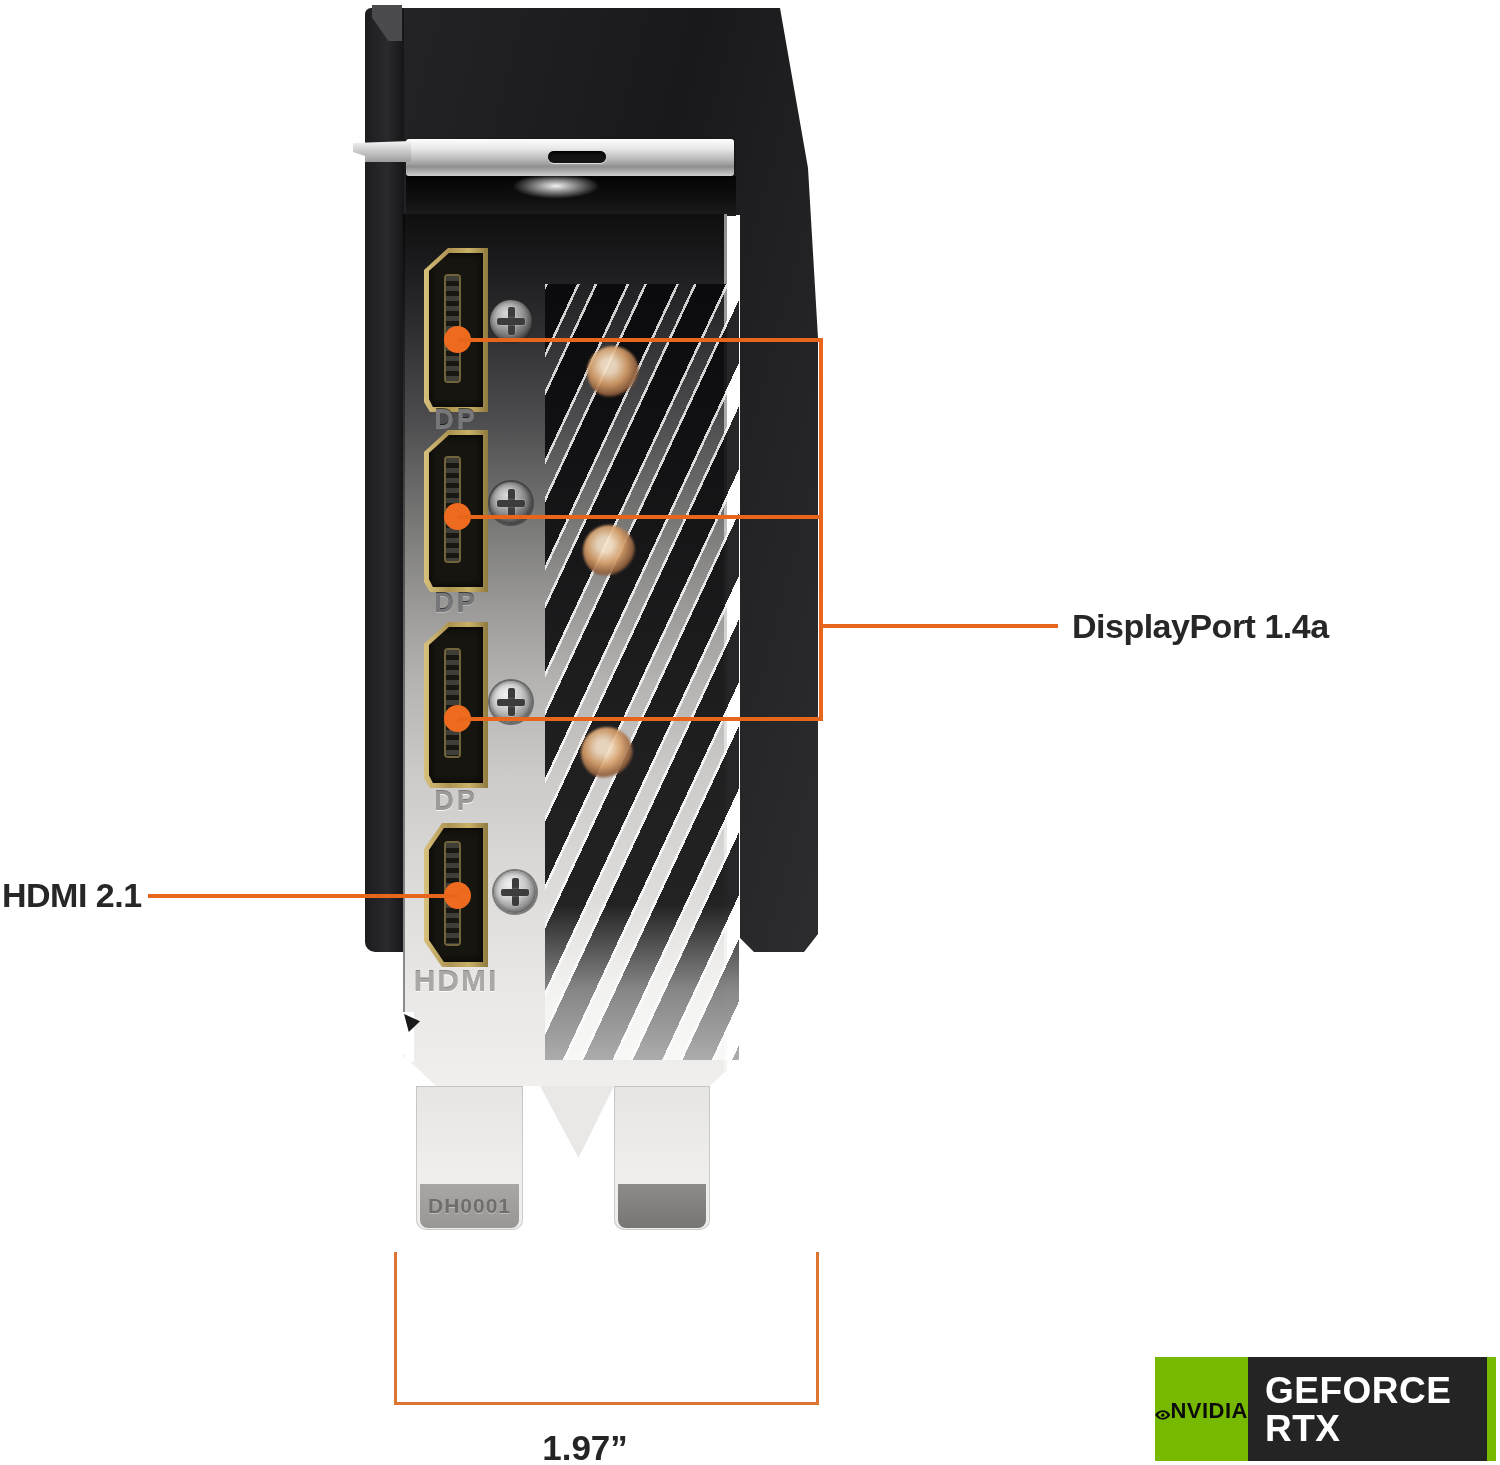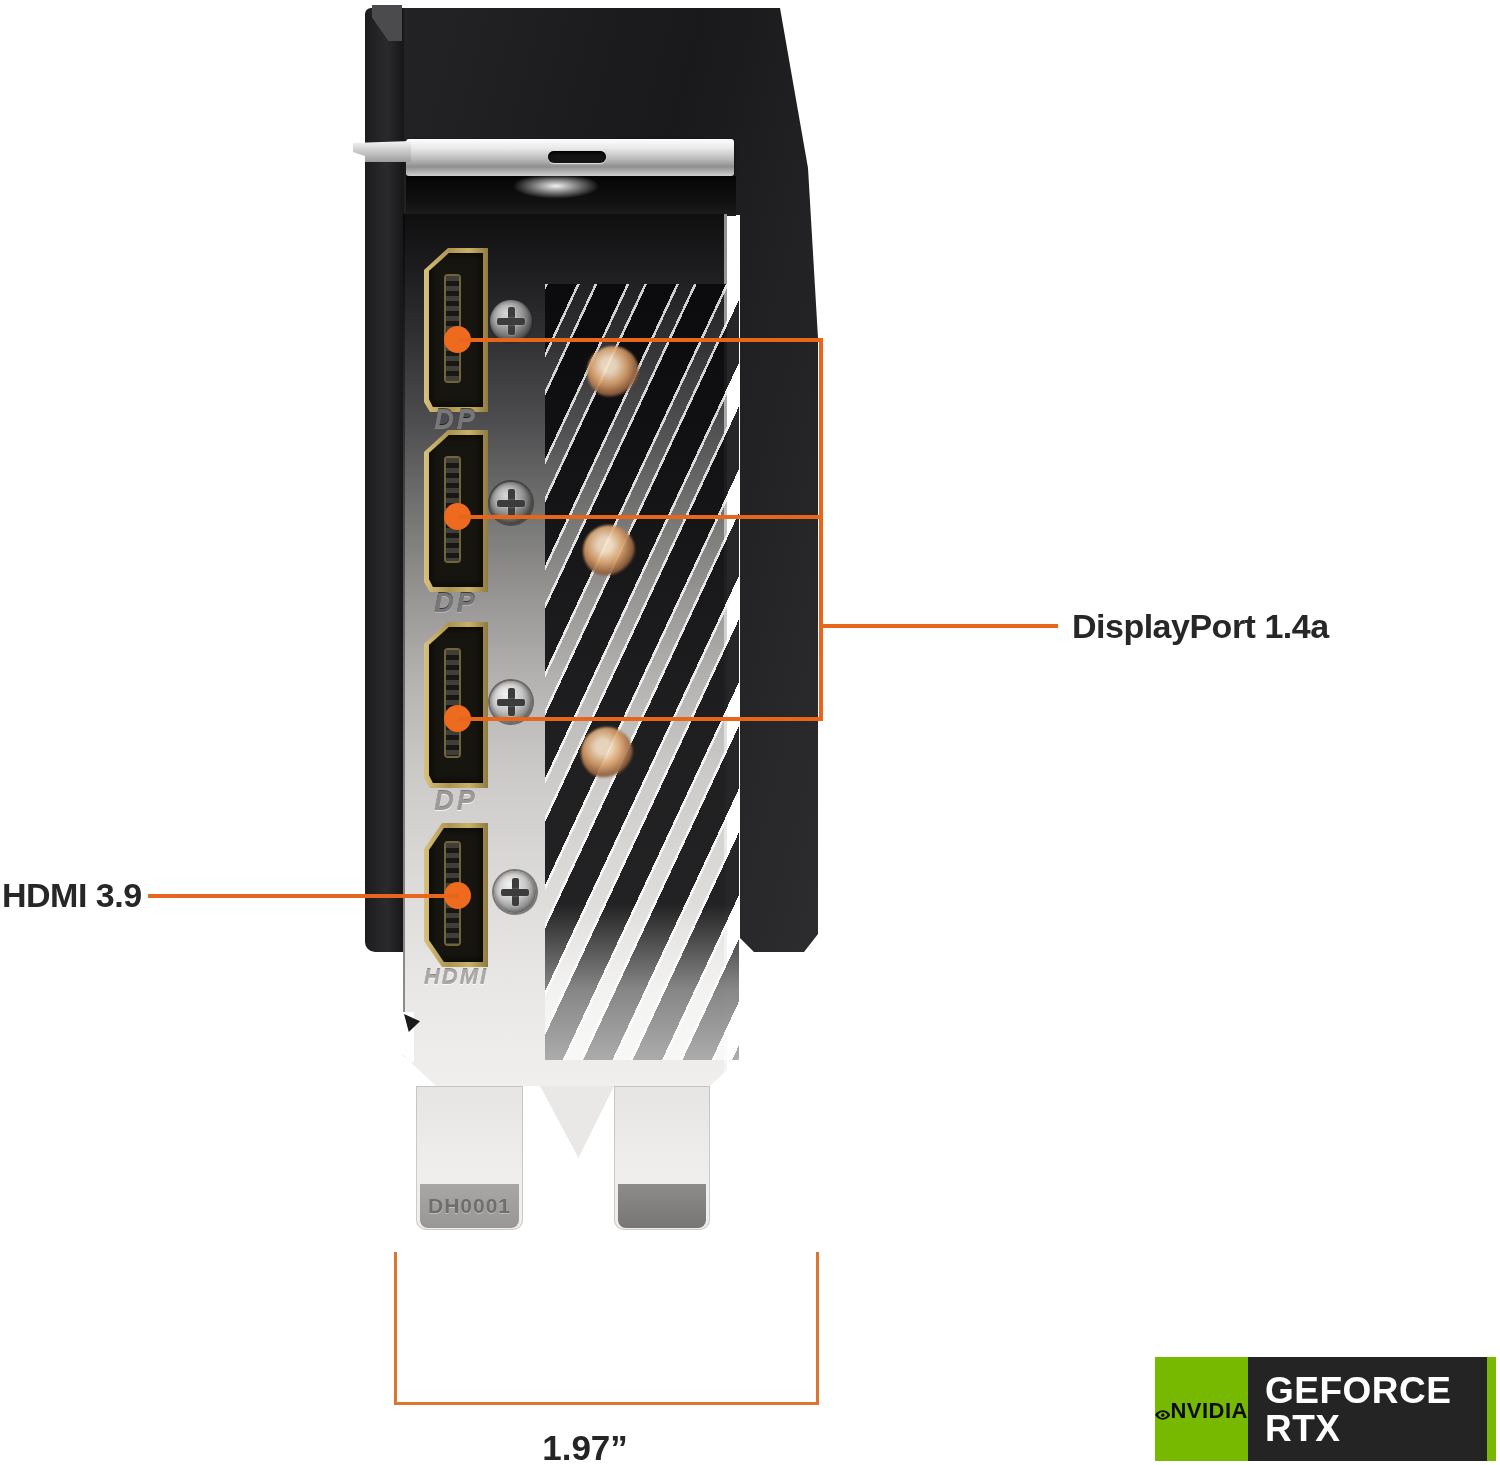--- a/index.html
+++ b/index.html
@@ -44,21 +44,20 @@
     clip-path:polygon(0 2px,100% 0,100% 100%,12px 100%,12px 15px,0 11px);
     box-shadow:0 2px 2px rgba(0,0,0,.4);
   }
 
   
   .bracket{
     left:403px;top:214px;width:324px;height:872px;
     background:linear-gradient(180deg,#0f0f10 0%,#1c1c1e 6%,#303032 14%,#4e4e50 24%,#737372 34%,#979695 44%,#b5b4b2 54%,#cbcac8 64%,#dbdad8 76%,#e8e7e5 88%,#f0efed 100%);
     clip-path:polygon(0px 0px,340px 0px,340px 841px,307px 872px,33px 872px,0px 841px);
     box-shadow:inset -3px 0 0 rgba(250,250,250,.55), inset 2px 0 0 rgba(0,0,0,.4);
-    font-style:italic;
   }
   .vents{
     position:absolute;left:142px;top:70px;width:194px;height:776px;
     background:repeating-linear-gradient(115deg,
       rgba(252,252,252,.8) 0 2.5px,
       rgba(8,8,10,.88) 2.5px 29px,
       rgba(252,252,252,.8) 29px 31.5px,
       rgba(0,0,0,0) 31.5px 45px);
   }
   .vent-light{
@@ -93,21 +92,21 @@
   .screw.dark{background:radial-gradient(circle at 38% 32%, #d8d8d8, #9a9a9a 40%, #5c5c5c 70%, #3a3a3a 95%);}
   .screw::before,.screw::after{content:"";position:absolute;background:#3c3c3c;border-radius:2px;box-shadow:0 0 2px rgba(255,255,255,.5);}
   .screw::before{left:50%;top:7px;bottom:7px;width:7px;margin-left:-3.5px;}
   .screw::after{top:50%;left:7px;right:7px;height:7px;margin-top:-3.5px;}
 
   
   .stamp-label{position:absolute;width:100px;text-align:center;font-weight:bold;
     font-size:27px;letter-spacing:3px;color:#9b9a98;
     text-shadow:0 1px 0 rgba(255,255,255,.8), 0 -1px 0 rgba(60,60,60,.55);}
   .stamp-label.on-dark{color:#77777a;text-shadow:0 1px 0 rgba(255,255,255,.28), 0 -1px 0 rgba(0,0,0,.6);}
-  .stamp-label.small{font-size:22px;letter-spacing:2px;color:#a9a8a6;}
+  .stamp-label.small{font-size:30px;letter-spacing:2px;color:#a9a8a6;}
 
   .edge-notch{position:absolute;left:-2px;top:798px;width:13px;height:50px;background:#ffffff;}
   .edge-mark{position:absolute;left:1px;top:800px;width:16px;height:18px;background:#1a1a1a;
     clip-path:polygon(0 0,100% 40%,30% 100%);}
 
   
   .tab{background:linear-gradient(180deg,#e6e5e3,#efeeec 60%);border-radius:0 0 10px 10px;
     box-shadow:inset 0 0 0 1px rgba(150,150,150,.4);}
   .tab-left{left:416px;top:1086px;width:107px;height:144px;}
   .tab-right{left:614px;top:1086px;width:96px;height:144px;}
@@ -203,21 +202,21 @@
   <div class="abs odot" style="left:444px;top:882px;"></div>
 
   <div class="abs oline" style="left:458px;top:338px;width:364px;height:4px;"></div>
   <div class="abs oline" style="left:458px;top:515px;width:364px;height:4px;"></div>
   <div class="abs oline" style="left:458px;top:717px;width:364px;height:4px;"></div>
   <div class="abs oline" style="left:819px;top:338px;width:4px;height:383px;"></div>
   <div class="abs oline" style="left:821px;top:624px;width:237px;height:4px;"></div>
   <div class="abs oline" style="left:148px;top:894px;width:310px;height:4px;"></div>
 
   <div class="abs callout-text" style="left:1072px;top:607px;">DisplayPort 1.4a</div>
-  <div class="abs callout-text" style="left:2px;top:876px;">HDMI 3.9</div>
+  <div class="abs callout-text" style="left:2px;top:876px;">HDMI 2.1</div>
 
   <div class="abs dimline" style="left:394px;top:1252px;width:3px;height:153px;"></div>
   <div class="abs dimline" style="left:394px;top:1402px;width:425px;height:3px;"></div>
   <div class="abs dimline" style="left:816px;top:1252px;width:3px;height:153px;"></div>
   <div class="abs dim-text" style="left:470px;top:1428px;width:230px;">1.97”</div>
 
   <div class="abs badge">
     <div class="badge-green">
       <svg class="badge-eye" viewBox="0 0 100 72">
         <path fill="#0c0c0c" d="M50 6 C74 6 92 20 99 36 C92 52 74 66 50 66 C42 66 35 64 29 61 L29 47 C35 52 42 55 50 55 C63 55 74 47 80 36 C74 25 63 17 50 17 C37 17 26 25 20 36 C23 42 28 47 34 50 L34 63 C19 58 7 48 1 36 C8 20 26 6 50 6 Z"></path>

